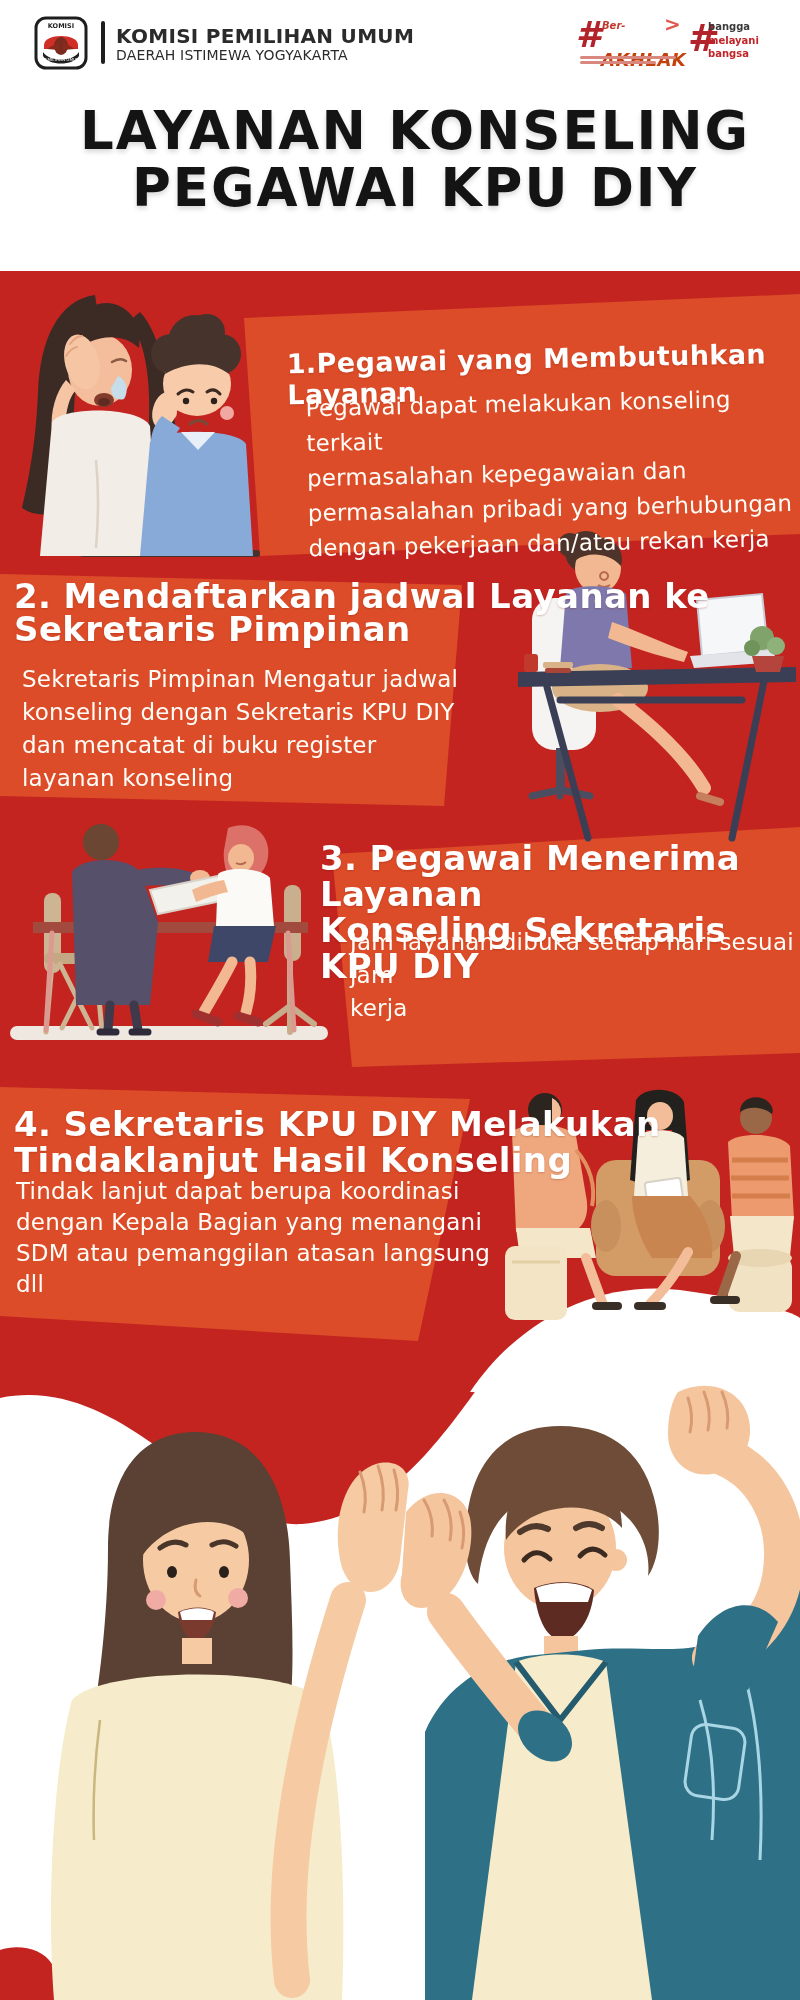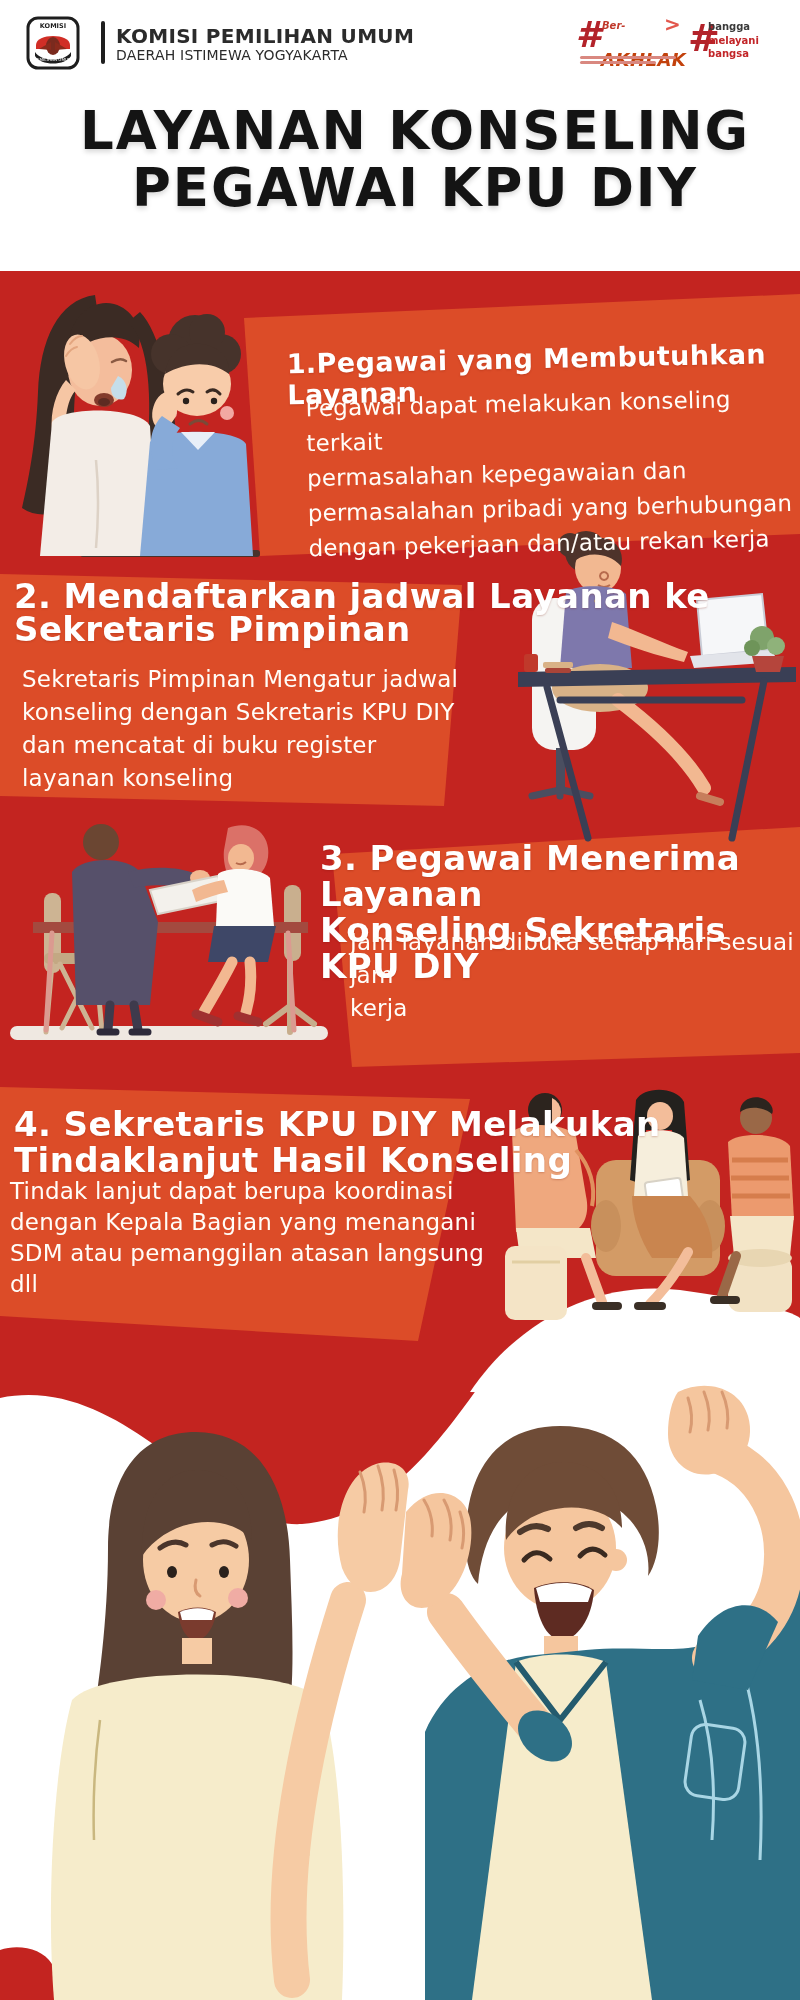--- a/index.html
+++ b/index.html
@@ -30,21 +30,21 @@
   .step-heading{color:#FFFFFF;font-weight:bold;font-size:34px;letter-spacing:.4px;white-space:pre-line;
                 text-shadow:0 1px 2px rgba(120,20,5,.25);}
   .step-body{color:#FFFDF8;font-size:23px;white-space:pre-line;letter-spacing:.2px;}
   .h1s{left:287px;top:343px;font-size:27px;transform:rotate(-1.2deg);}
   .b1s{left:307px;top:386px;line-height:35px;transform:rotate(-1.2deg);}
   .h2s{left:14px;top:580px;line-height:33px;}
   .b2s{left:22px;top:663px;line-height:33px;}
   .h3s{left:320px;top:840px;line-height:36px;}
   .b3s{left:350px;top:926px;line-height:33px;}
   .h4s{left:14px;top:1106px;line-height:36px;}
-  .b4s{left:10px;top:1176px;line-height:31px;}
+  .b4s{left:16px;top:1176px;line-height:31px;}
 </style>
 </head>
 <body>
 
 <div class="poster">
 
   <svg class="abs" style="left:0;top:0" width="800" height="2000" viewBox="0 0 800 2000">
 
     <path fill="#C32420" d="M0,271 H800 V1322 C740,1316 600,1324 540,1327 C512,1341 492,1368 472,1396
          C438,1442 384,1518 302,1524 C215,1530 128,1372 0,1398 Z"></path>
@@ -257,21 +257,21 @@
 
       <path fill="#F6CBA4" d="M342,1568 C330,1524 344,1474 376,1464 C398,1458 412,1472 408,1490
             L400,1560 C394,1598 356,1604 342,1568 Z"></path>
       <path d="M360,1472 q8,20 4,40 M378,1466 q8,22 4,44 M394,1470 q6,20 2,40" stroke="#D89A72" stroke-width="3" fill="none" stroke-linecap="round"></path>
       <path fill="#F5C69E" d="M406,1512 C430,1482 464,1490 470,1518 C476,1548 462,1594 432,1606
             C410,1614 396,1596 402,1574 Z"></path>
       <path d="M424,1500 q10,16 8,36 M444,1500 q10,18 6,40 M460,1512 q6,18 2,36" stroke="#D89A72" stroke-width="3" fill="none" stroke-linecap="round"></path>
     </g>
   </svg>
 
-  <div class="abs" style="left:26px;top:16px;width:54px;height:54px">
+  <div class="abs" style="left:34px;top:16px;width:54px;height:54px">
     <svg width="54" height="54" viewBox="0 0 54 54">
       <rect x="2" y="2" width="50" height="50" rx="10" fill="#FFFFFF" stroke="#1E1E1E" stroke-width="3"></rect>
       <text x="27" y="12" font-size="6.5" font-weight="bold" fill="#1E1E1E" text-anchor="middle">KOMISI</text>
       <path d="M10,29 C10,17 44,17 44,29 L44,33 L10,33 Z" fill="#D12E26"></path>
       <ellipse cx="27" cy="30" rx="7" ry="9" fill="#7A2A1E"></ellipse>
       <path d="M13,33 L25,26 L25,34 Z" fill="#8A2A1C"></path>
       <path d="M41,33 L29,26 L29,34 Z" fill="#8A2A1C"></path>
       <path d="M9,36 C15,46 39,46 45,36 L45,40 C39,50 15,50 9,40 Z" fill="#1E1E1E"></path>
       <text x="27" y="45" font-size="4.2" fill="#FFFFFF" text-anchor="middle">PEMILIHAN UMUM</text>
     </svg>

